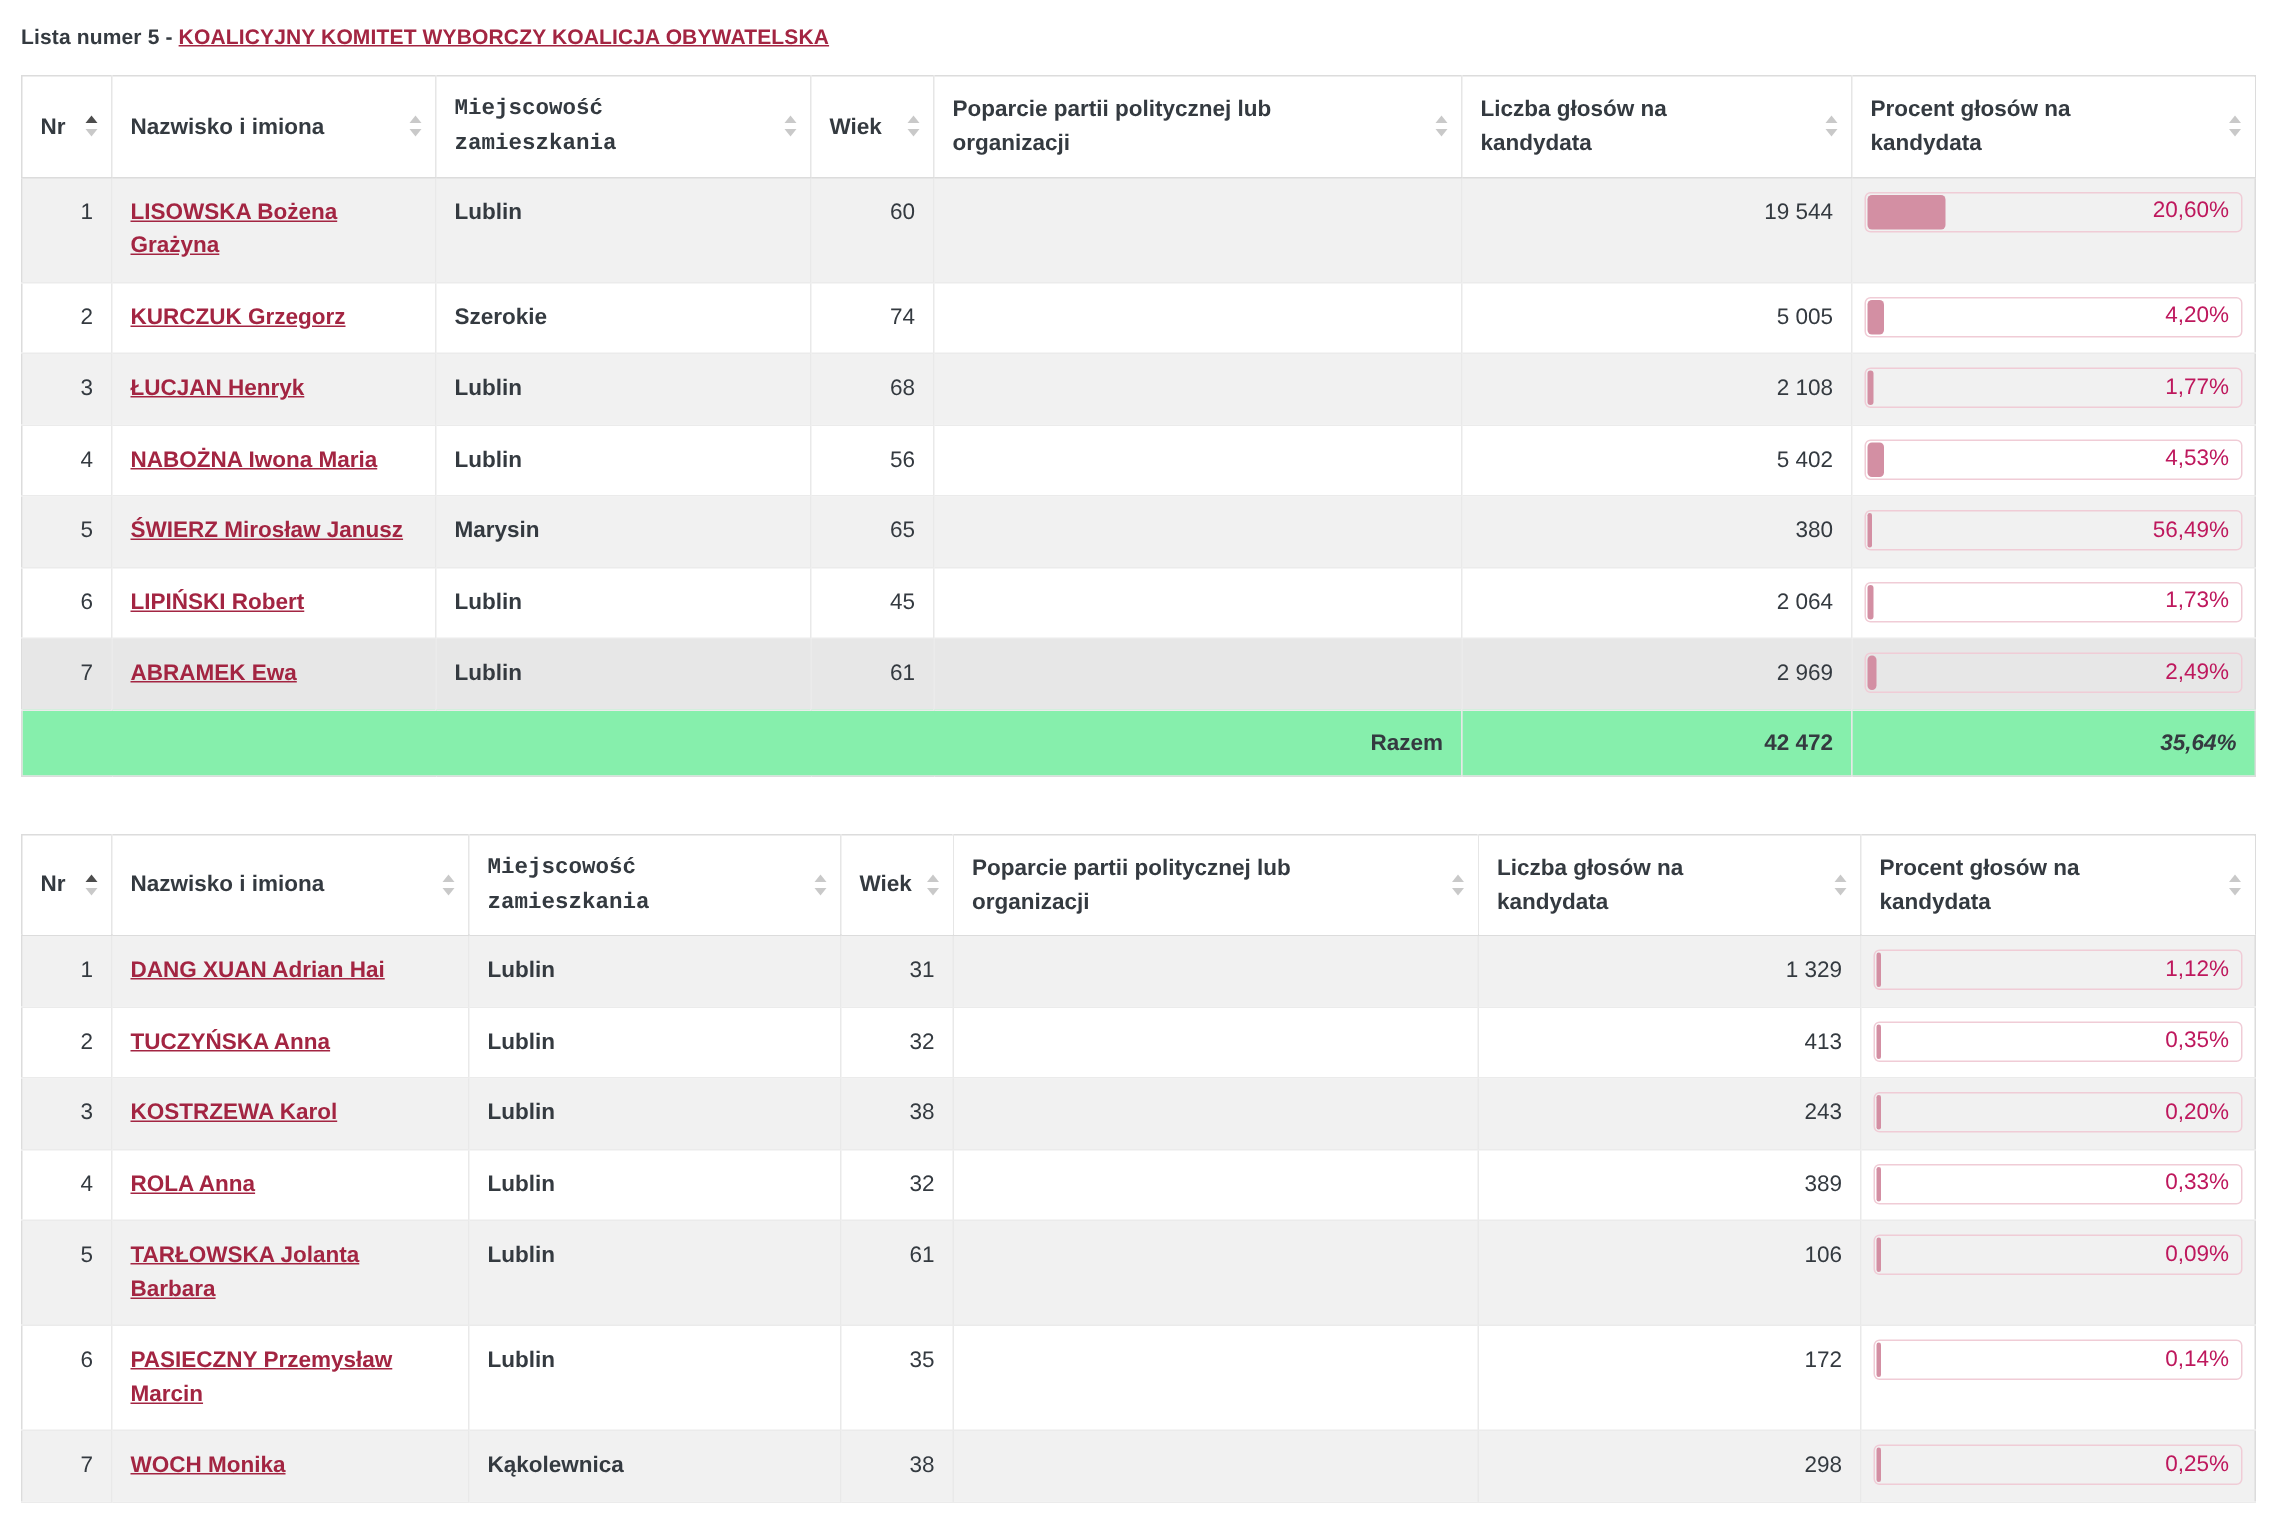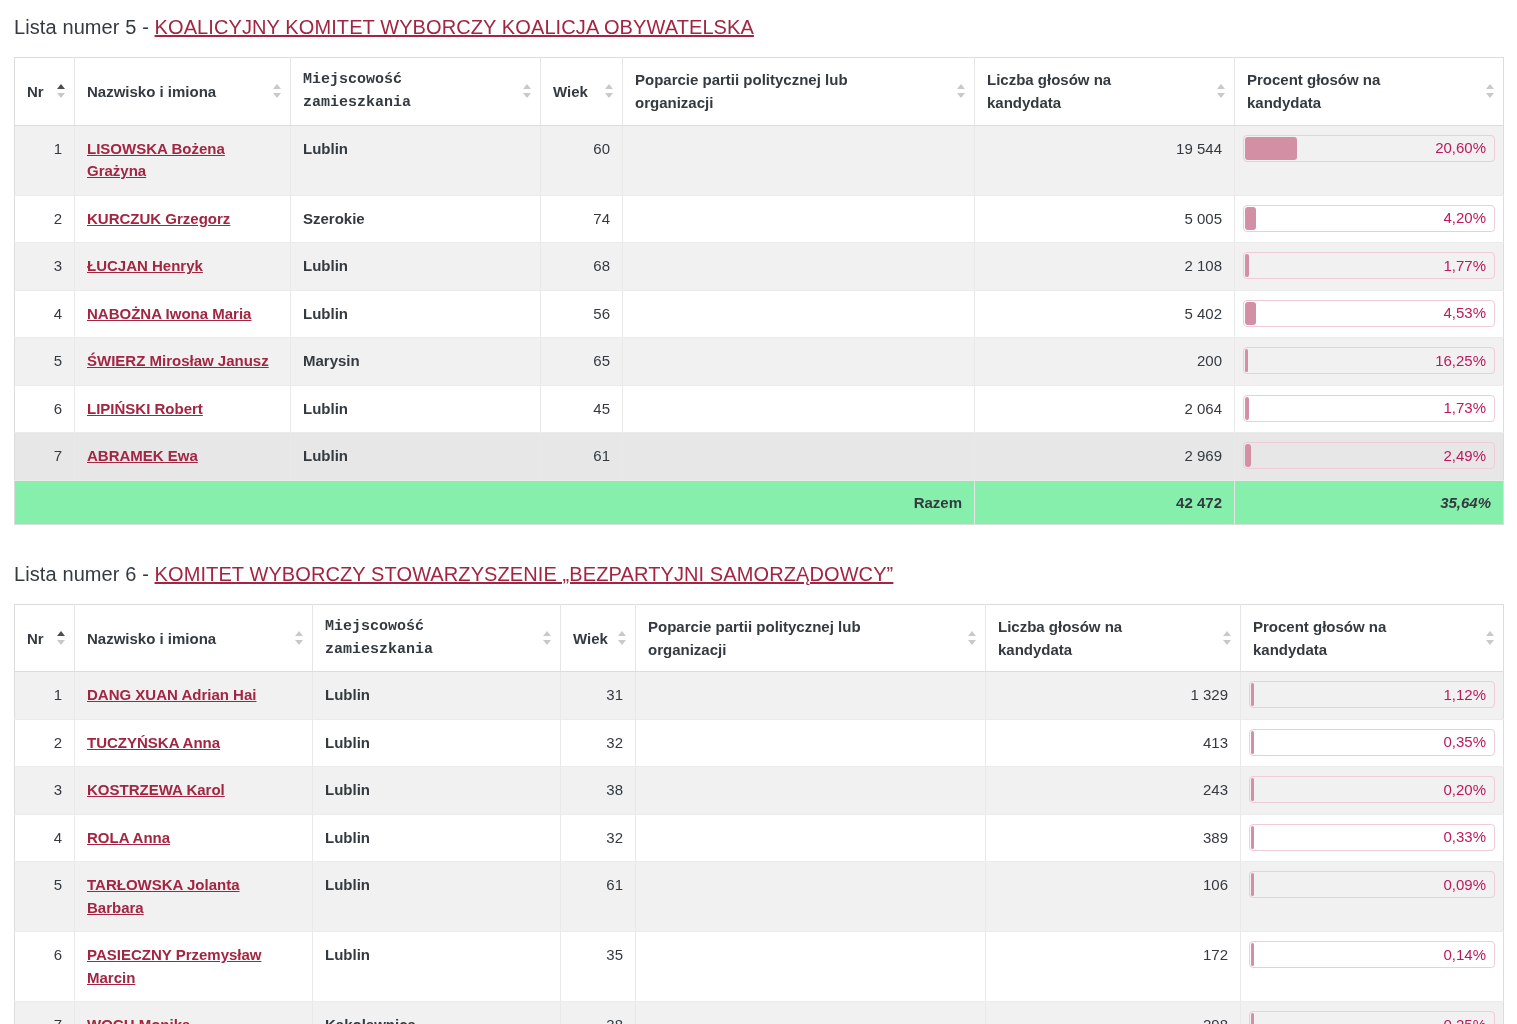--- a/index.html
+++ b/index.html
@@ -10,21 +10,21 @@
   html,body{margin:0;padding:0;background:#fff;}
   body{
     font-family:"Liberation Sans","DejaVu Sans",sans-serif;
     color:var(--text);
     padding:10px 14px 14px 14px;
     width:1517px;
   }
   .list{margin:0 0 34px 0;}
   .list + .list{margin-top:38px;}
   .list-title{
-    font-size:20px;font-weight:400;margin:6px 0 18px 0;color:#343a40;letter-spacing:.1px;
+    font-size:14px;font-weight:700;margin:6px 0 18px 0;color:#343a40;letter-spacing:.1px;
   }
   .title-link{color:var(--link);text-decoration:underline;cursor:pointer;}
   table.results{
     border-collapse:collapse;table-layout:fixed;width:1489px;
     border:1px solid var(--border);font-size:15px;
   }
   thead th{
     background:#fff;text-align:left;font-weight:700;font-size:15px;color:#343a40;
     padding:10px 26px 10px 12px;position:relative;vertical-align:middle;
     border-right:1px solid #e6e6e6;border-bottom:1px solid var(--border);
@@ -178,25 +178,25 @@
                 <span class="bar-label">4,53%</span>
               </div>
             </td>
           </tr>
           <tr>
             <td class="right">5</td>
             <td class="left"><a href="#" class="cand-link">ŚWIERZ Mirosław Janusz</a></td>
             <td class="left">Marysin</td>
             <td class="right">65</td>
             <td class="left"></td>
-            <td class="right">200</td>
+            <td class="right">380</td>
             <td class="percent-cell">
               <div class="bar">
                 <div class="bar-fill" style="width: 0.32%;"></div>
-                <span class="bar-label">16,25%</span>
+                <span class="bar-label">56,49%</span>
               </div>
             </td>
           </tr>
           <tr>
             <td class="right">6</td>
             <td class="left"><a href="#" class="cand-link">LIPIŃSKI Robert</a></td>
             <td class="left">Lublin</td>
             <td class="right">45</td>
             <td class="left"></td>
             <td class="right">2 064</td>
@@ -226,21 +226,20 @@
         <tr class="total-row">
           <td class="total-label right" colspan="5">Razem</td>
           <td class="total-votes-cell right">42 472</td>
           <td class="total-percent-cell right">35,64%</td>
         </tr>
       </tfoot>
     </table>
   </section>
 
   <section class="list">
-    <h2 class="list-title"><span class="title-prefix">Lista numer 6 - </span><a class="title-link" href="#">KOMITET WYBORCZY STOWARZYSZENIE „BEZPARTYJNI SAMORZĄDOWCY”</a></h2>
     <table class="results">
       <colgroup>
           <col style="width: 60px;">
           <col style="width: 238px;">
           <col style="width: 248px;">
           <col style="width: 75px;">
           <col style="width: 350px;">
           <col style="width: 255px;">
           <col style="width: 263px;">
         </colgroup>

